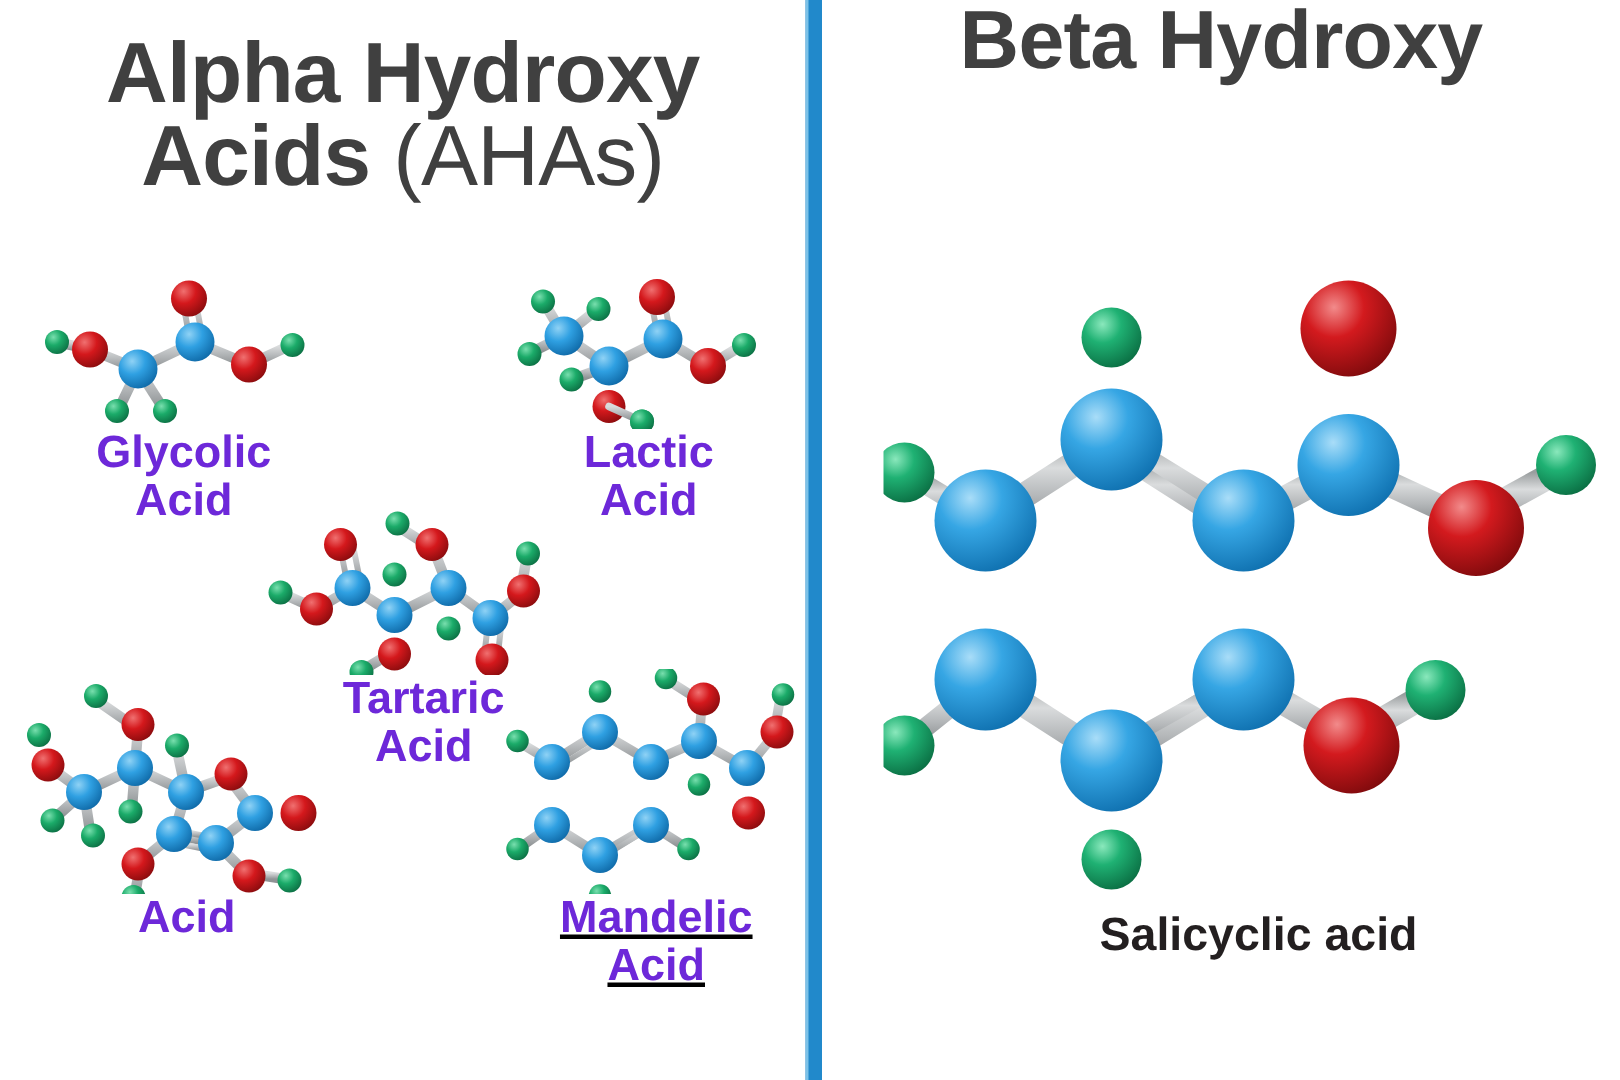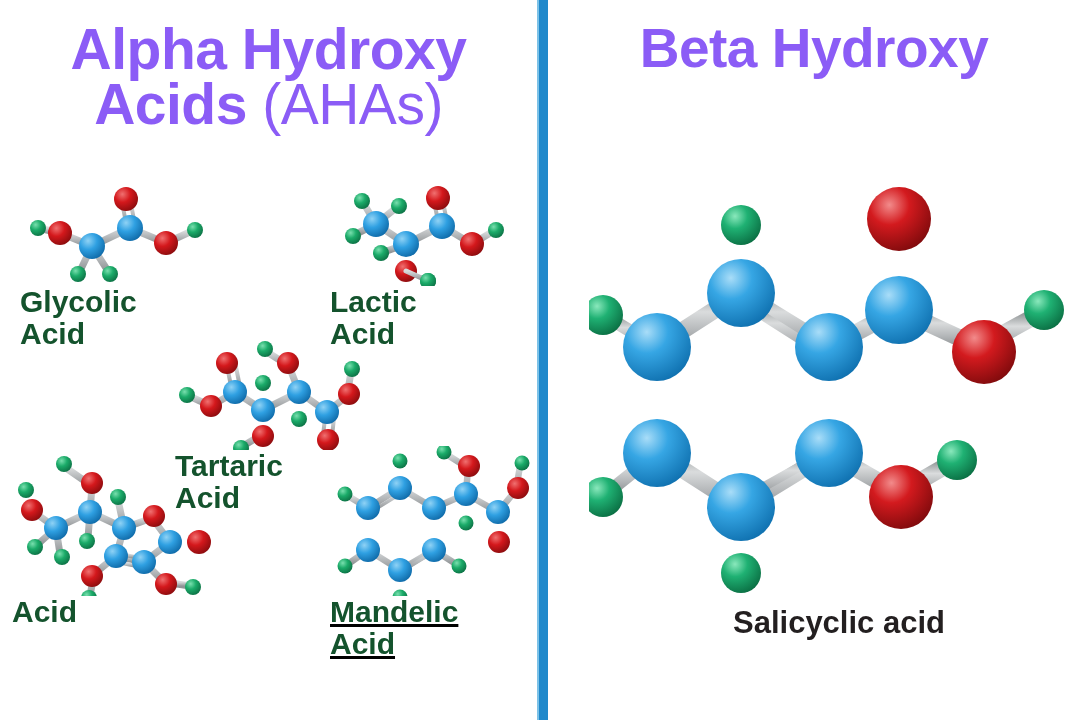--- a/index.html
+++ b/index.html
@@ -16,36 +16,36 @@
   
   .panel{position:relative;height:720px;box-sizing:border-box;}
   .panel-left{width:537px;}
   .divider{width:11px;height:720px;background:#2189cb;flex:0 0 11px;
            box-shadow:inset 2px 0 0 #7cc2e8;}
   .panel-right{width:532px;}
 
   
   .title{
     text-align:center;
-    color:#8b5cf6;
+    color:#404040;
     line-height:0.96;
     letter-spacing:-0.5px;
     user-select:none;
   }
   .title .ln{display:block;white-space:nowrap;}
   .title .bold{font-weight:bold;}
   .title .reg{font-weight:normal;}
   .panel-left .title{padding-top:22px;font-size:57px;}
-  .panel-right .title{padding-top:22px;font-size:55px;}
+  .panel-right .title{font-size:55px;}
 
   
   .mol-cell{position:absolute;}
   .mol-label{
-    text-align:left;
-    color:#14532d;
+    text-align:center;
+    color:#6d28d9;
     font-weight:bold;
     font-size:30px;
     line-height:1.08;
     white-space:nowrap;
     user-select:none;
   }
   .mol-label .l2{display:block;}
 
   #cell-glycolic{left:20px;  top:186px; width:205px;}
   #cell-lactic{  left:330px; top:186px; width:205px;}

